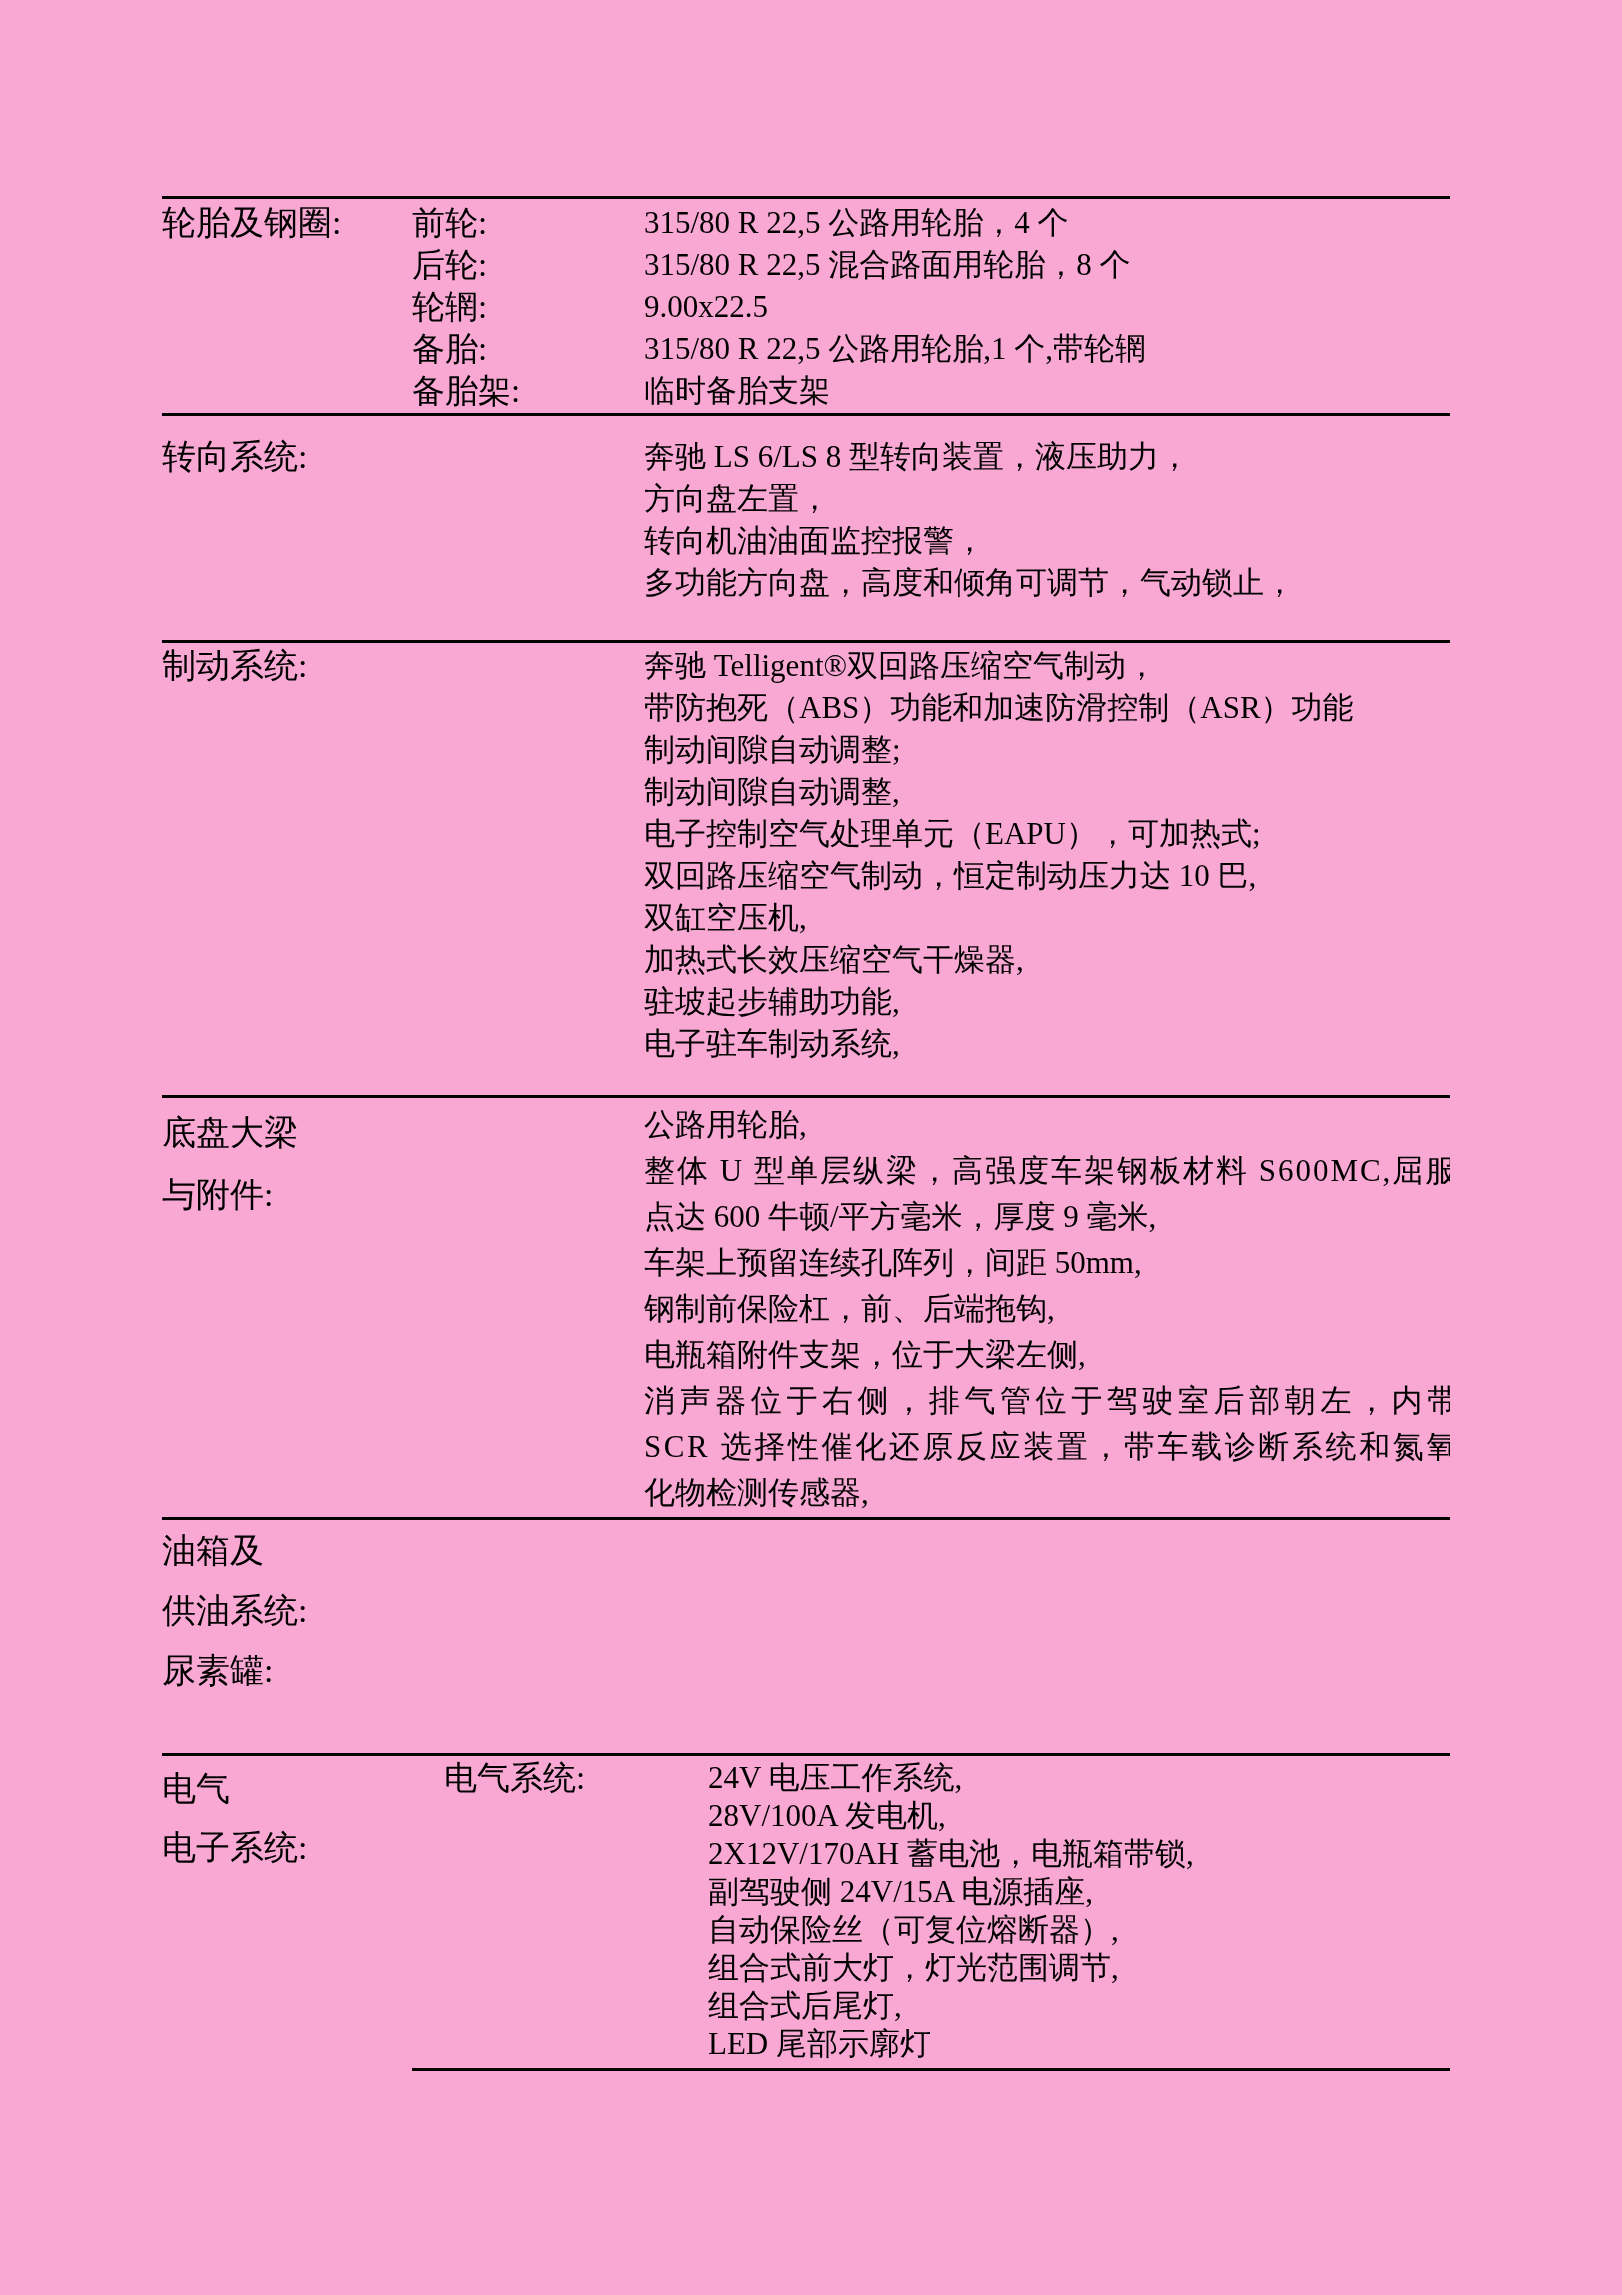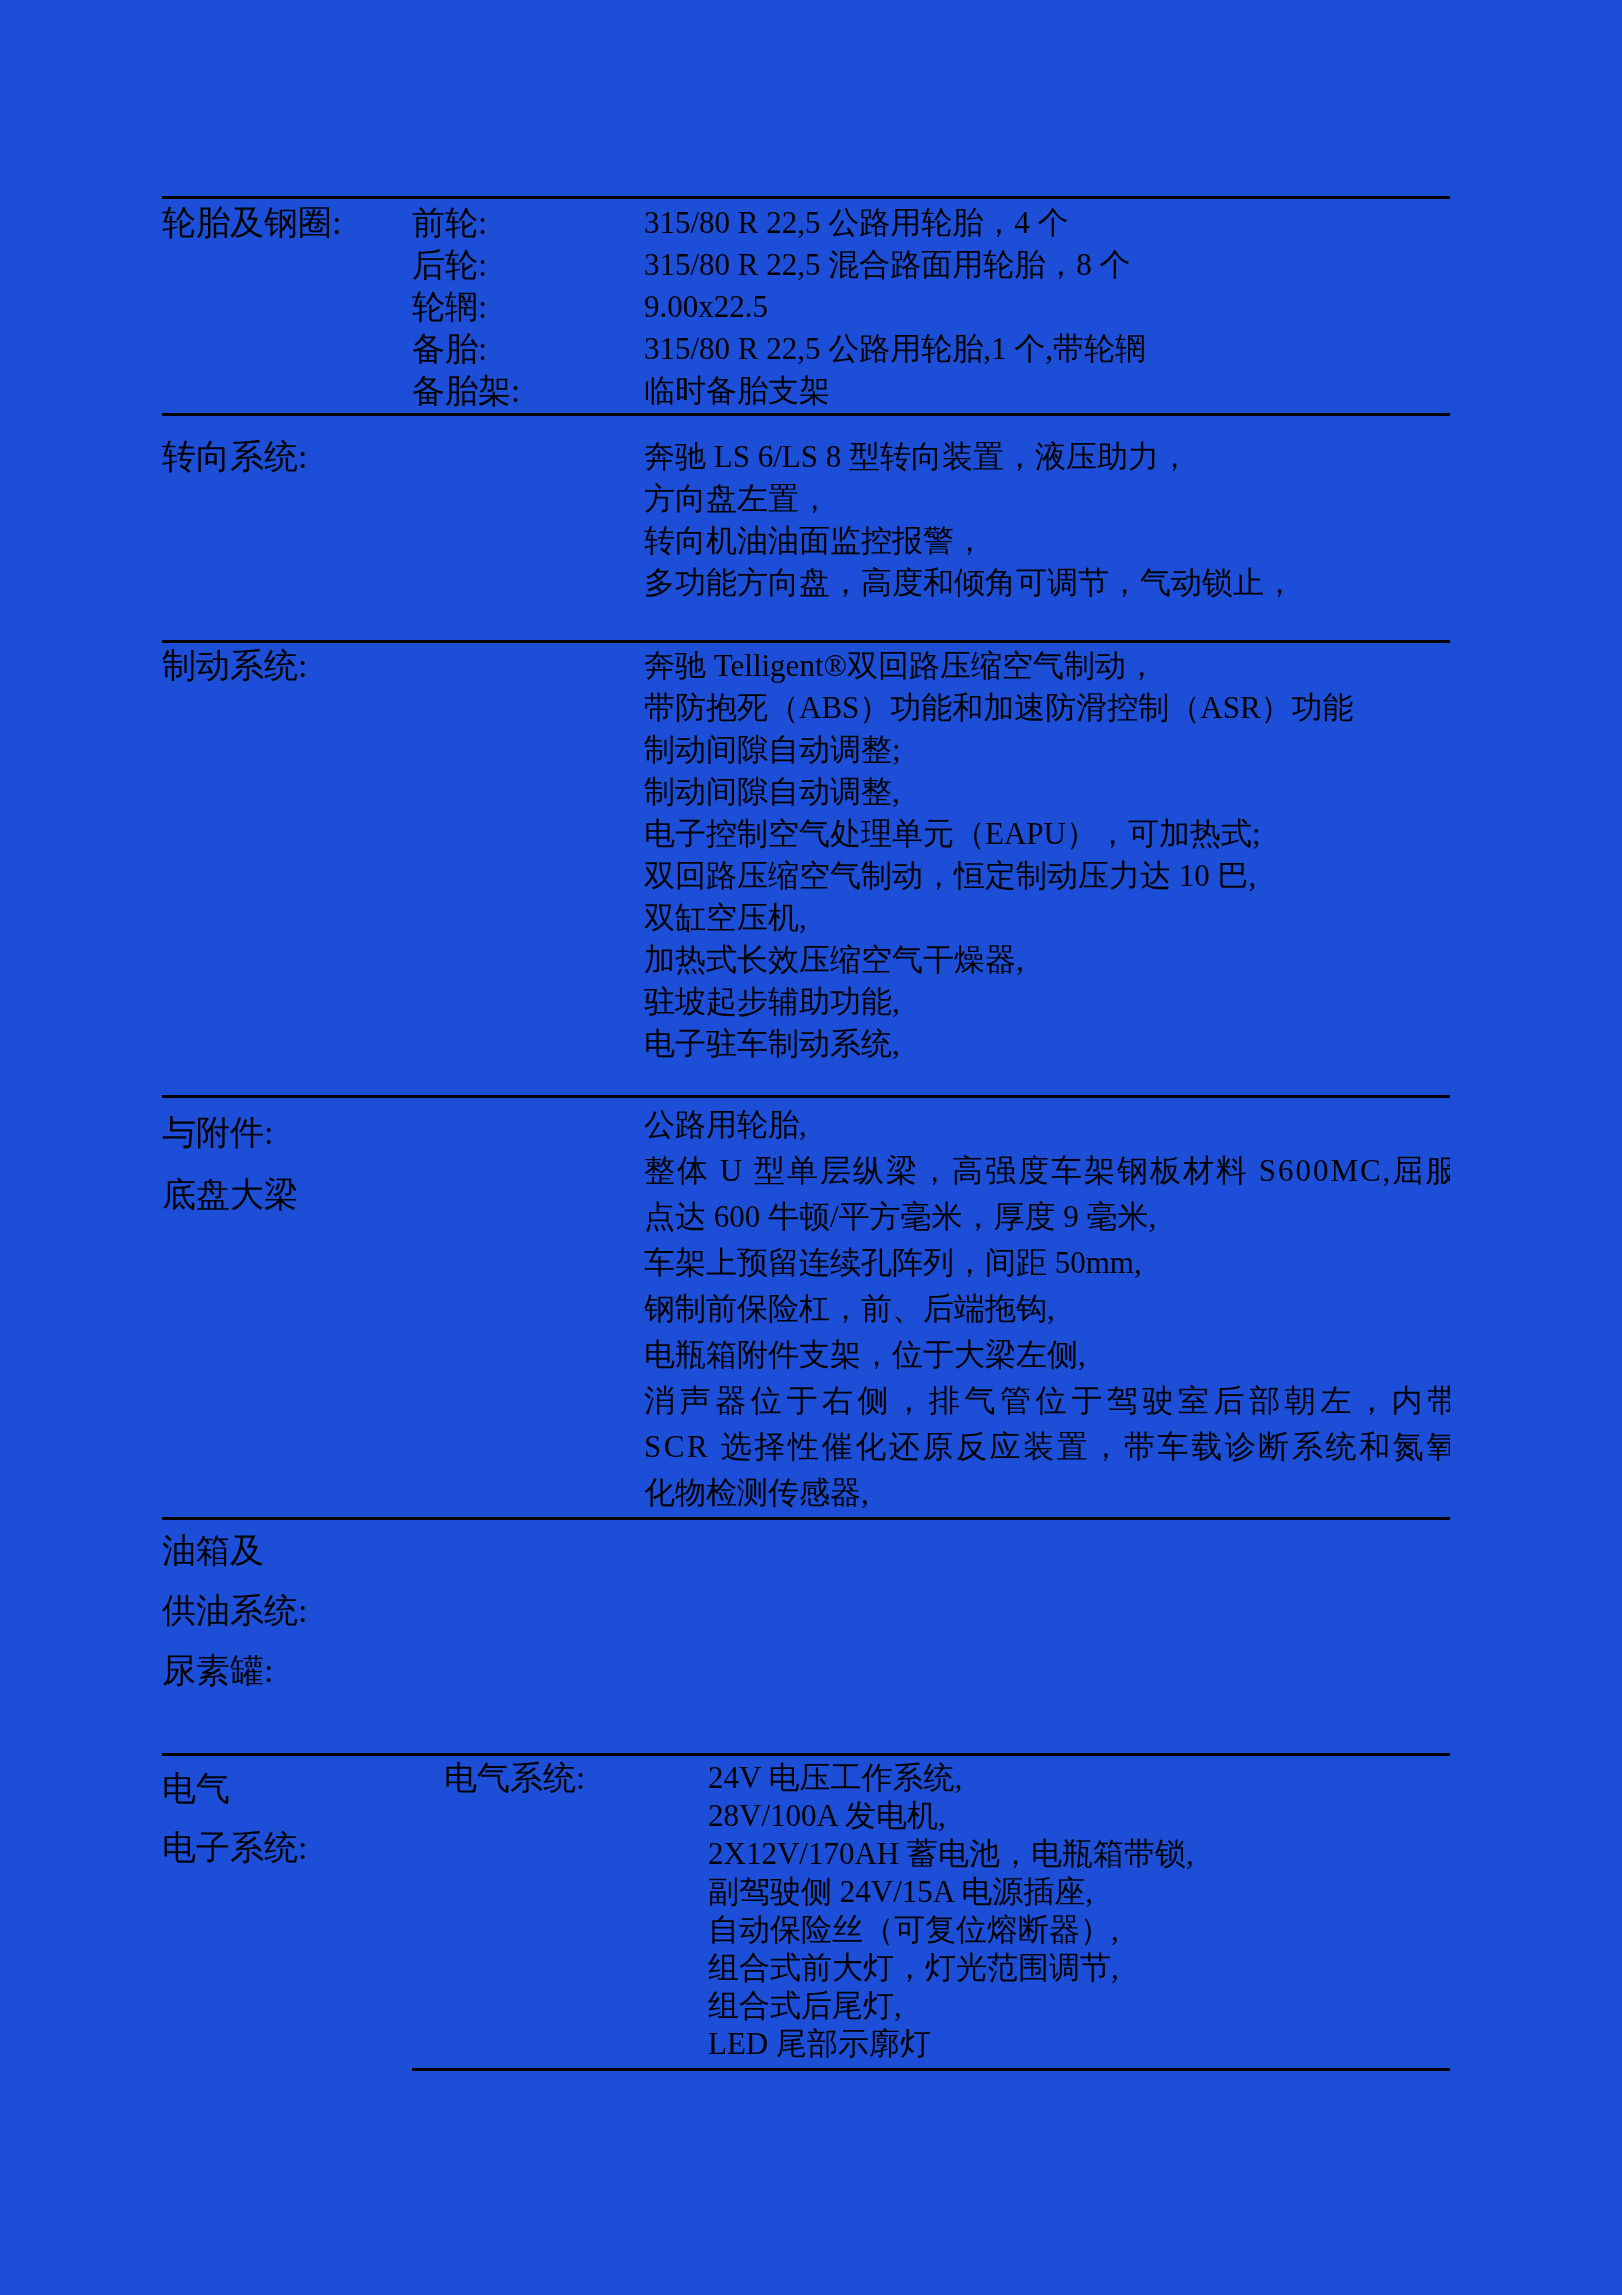--- a/index.html
+++ b/index.html
@@ -1,20 +1,20 @@
 <!DOCTYPE html>
 <html style="font-size:10.5px"><head>
 <meta charset="utf-8">
 <style>
   html,body{margin:0;padding:0;background:#ffffff;}
   .page{
     position:relative;
     width:1622px;
     height:2295px;
-    background:#1d4ed8;
+    background:#f9a8d4;
     color:#000000;
     font-family:"Liberation Serif","DejaVu Serif",serif;
     overflow:hidden;
   }
   .content{
     position:absolute;
     left:162px;
     top:196px;
     width:1288px;
   }
@@ -108,22 +108,22 @@
         <div class="line">双回路压缩空气制动，恒定制动压力达 10 巴,</div>
         <div class="line">双缸空压机,</div>
         <div class="line">加热式长效压缩空气干燥器,</div>
         <div class="line">驻坡起步辅助功能,</div>
         <div class="line">电子驻车制动系统,</div>
       </div>
     </div>
 
     <div class="section s-chassis">
       <div class="c1">
+        <div class="line">底盘大梁</div>
         <div class="line">与附件:</div>
-        <div class="line">底盘大梁</div>
       </div>
       <div class="c2"></div>
       <div class="c3">
         <div class="line">公路用轮胎,</div>
         <div class="line st3">整体 U 型单层纵梁，高强度车架钢板材料 S600MC,屈服</div>
         <div class="line">点达 600 牛顿/平方毫米，厚度 9 毫米,</div>
         <div class="line">车架上预留连续孔阵列，间距 50mm,</div>
         <div class="line">钢制前保险杠，前、后端拖钩,</div>
         <div class="line">电瓶箱附件支架，位于大梁左侧,</div>
         <div class="line st7">消声器位于右侧，排气管位于驾驶室后部朝左，内带</div>

